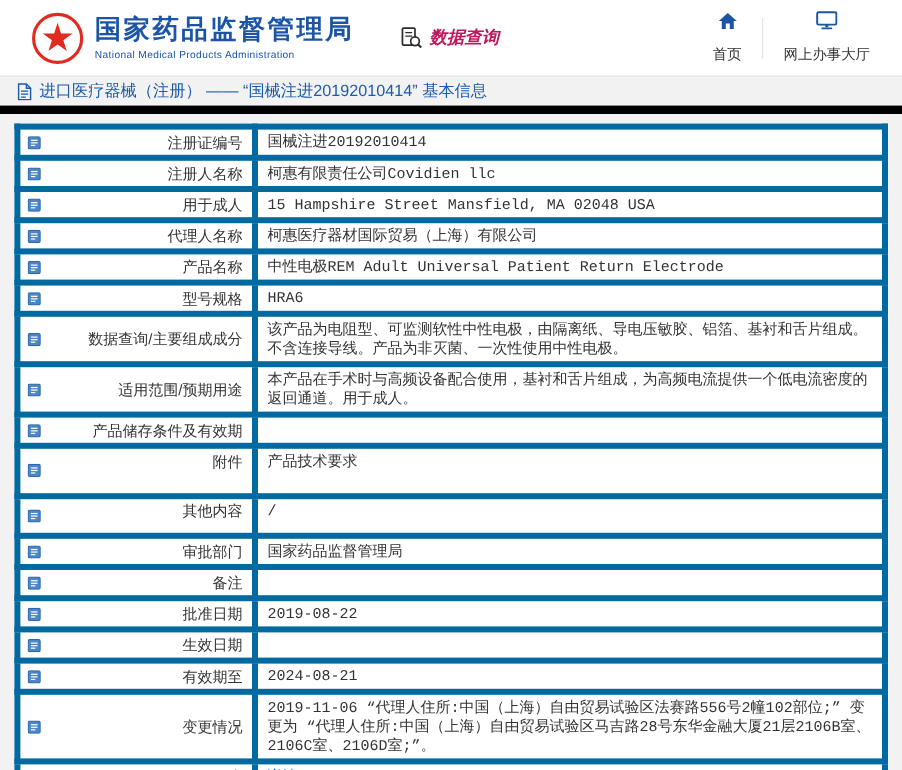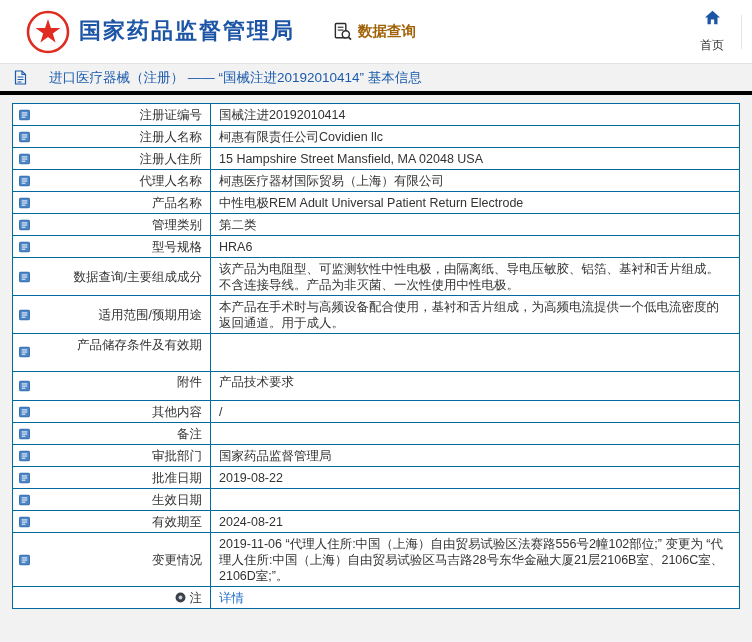--- a/index.html
+++ b/index.html
@@ -15,72 +15,73 @@
   .header {
     height: 64px; background: #fff; border-bottom: 1px solid #e2e2e2;
     display: flex; align-items: center; padding: 0 10px 0 26px;
   }
   .brand { display: flex; align-items: center; gap: 9px; cursor: pointer; }
   .emblem svg { width: 44px; height: 44px; display: block; }
   .brand-cn { font-size: 22px; font-weight: bold; color: #1c55a5; letter-spacing: 2px; line-height: 1.1; }
   .brand-en { font-size: 8.5px; color: #1c55a5; margin-top: 3px; letter-spacing: 0.3px; }
   .data-query {
     display: flex; align-items: center; gap: 6px; margin-left: 38px;
-    font-size: 14.5px; font-weight: 600; color: #a16207; cursor: pointer;
+    font-size: 14.5px; font-weight: 600; color: #be185d; cursor: pointer; font-style: italic;
   }
   .data-query svg { width: 19px; height: 19px; display: block; }
   .header-right { margin-left: auto; display: flex; align-items: center; }
   .hr-item {
     display: flex; flex-direction: column; align-items: center; gap: 12px;
     font-size: 12px; color: #333; text-decoration: none; padding: 0 17px; cursor: pointer;
   }
   .hr-item svg { display: block; }
   .hr-divider { width: 1px; height: 34px; background: #e4e4e4; }
 
   
   .breadcrumb {
-    height: 31px; display: flex; align-items: center; gap: 22px;
-    padding: 0 14px; border-bottom: 4px solid #000000;
+    height: 31px; display: flex; align-items: center; gap: 6px;
+    padding: 0 14px; border-bottom: 7px solid #000000;
     color: #1b5bac; font-size: 13.5px;
   }
   .breadcrumb svg { width: 13px; height: 15px; display: block; }
 
   
   .info-table {
     width: 728px; margin: 8px 12px 0 12px;
     border-collapse: collapse; background: #fff; table-layout: fixed;
   }
   .info-table td {
-    border: 1px solid #0369a1; font-size: 12.5px; color: #333;
+    border: 5px solid #0369a1; font-size: 12.5px; color: #333;
     vertical-align: middle; line-height: 16px; padding: 2.5px 8px;
   }
   .label-cell { text-align: right; position: relative; padding-left: 26px; }
   .row-icon { position: absolute; left: 6px; top: 50%; transform: translateY(-50%); width: 11px; height: 11px; }
   .row-icon svg { width: 11px; height: 11px; display: block; }
   .row-icon.inline { position: static; transform: none; display: inline-block; vertical-align: -1px; margin-right: 4px; }
-  .value-cell { padding-left: 10px; padding-right: 10px; }
+  .value-cell { padding-left: 10px; padding-right: 10px; font-family: Liberation Mono, monospace; }
   .info-table tr:nth-child(10) td { padding-bottom: 18px; }
   .info-table tr:nth-child(11) td { padding-bottom: 10px; }
   a.detail-link { color: #1e6bc8; text-decoration: none; cursor: pointer; }
 </style>
 </head>
 <body>
 
 <div class="page">
 
   <div class="header">
     <div class="brand">
       <span class="emblem">
         <svg viewBox="0 0 44 44">
           <circle cx="22" cy="22" r="20" fill="none" stroke="#e02b20" stroke-width="2.6"></circle>
           <polygon points="22,9 24.9,18 34.4,18 26.8,23.5 29.6,32.5 22,27 14.4,32.5 17.2,23.5 9.6,18 19.1,18" fill="#e02b20"></polygon>
         </svg>
       </span>
       <span class="brand-text">
         <div class="brand-cn">国家药品监督管理局</div>
+        <div class="brand-en">National Medical Products Administration</div>
       </span>
     </div>
 
     <div class="data-query">
       <span>
         <svg viewBox="0 0 20 20">
           <rect x="2.5" y="1.5" width="11" height="15" rx="1" fill="none" stroke="#2b2b2b" stroke-width="1.5"></rect>
           <line x1="5" y1="5.5" x2="11" y2="5.5" stroke="#2b2b2b" stroke-width="1.2"></line>
           <line x1="5" y1="8.5" x2="11" y2="8.5" stroke="#2b2b2b" stroke-width="1.2"></line>
           <circle cx="13.5" cy="13" r="3.8" fill="#fff" stroke="#2b2b2b" stroke-width="1.5"></circle>
@@ -93,20 +94,30 @@
     <div class="header-right">
       <a class="hr-item">
         <span>
           <svg viewBox="0 0 20 18" width="17" height="15">
             <path d="M10 1 L19 9 H16 V17 H12 V11.5 H8 V17 H4 V9 H1 Z" fill="#1c55a5"></path>
           </svg>
         </span>
         <span>首页</span>
       </a>
       <span class="hr-divider"></span>
+      <a class="hr-item">
+        <span>
+          <svg viewBox="0 0 22 19" width="18" height="16">
+            <rect x="1.2" y="1.2" width="19.6" height="12.6" rx="1.5" fill="none" stroke="#1c55a5" stroke-width="2"></rect>
+            <rect x="9.5" y="14" width="3" height="2.5" fill="#1c55a5"></rect>
+            <rect x="5.5" y="16.8" width="11" height="1.8" rx="0.9" fill="#1c55a5"></rect>
+          </svg>
+        </span>
+        <span>网上办事大厅</span>
+      </a>
     </div>
   </div>
 
   <div class="breadcrumb">
     <span>
       <svg viewBox="0 0 13 15">
         <path d="M1.5 1 H8 L11.5 4.5 V14 H1.5 Z" fill="none" stroke="#1b5bac" stroke-width="1.2"></path>
         <path d="M8 1 V4.5 H11.5" fill="none" stroke="#1b5bac" stroke-width="1.2"></path>
         <line x1="3.5" y1="7" x2="9.5" y2="7" stroke="#1b5bac" stroke-width="1"></line>
         <line x1="3.5" y1="9.5" x2="9.5" y2="9.5" stroke="#1b5bac" stroke-width="1"></line>
@@ -145,21 +156,21 @@
           <td class="value-cell">柯惠有限责任公司Covidien llc</td>
         </tr>
         <tr>
           <td class="label-cell"><span class="row-icon">
               <svg viewBox="0 0 12 12">
                 <rect x="0.5" y="0.5" width="11" height="11" rx="1.5" fill="#4d86c6" stroke="#2f67a8"></rect>
                 <rect x="3" y="3.2" width="6" height="1.1" fill="#fff"></rect>
                 <rect x="3" y="5.5" width="6" height="1.1" fill="#fff"></rect>
                 <rect x="3" y="7.8" width="4" height="1.1" fill="#fff"></rect>
               </svg>
-            </span><span>注册人住所</span></td>
+            </span><span>用于成人</span></td>
           <td class="value-cell">15 Hampshire Street Mansfield, MA 02048 USA</td>
         </tr>
         <tr>
           <td class="label-cell"><span class="row-icon">
               <svg viewBox="0 0 12 12">
                 <rect x="0.5" y="0.5" width="11" height="11" rx="1.5" fill="#4d86c6" stroke="#2f67a8"></rect>
                 <rect x="3" y="3.2" width="6" height="1.1" fill="#fff"></rect>
                 <rect x="3" y="5.5" width="6" height="1.1" fill="#fff"></rect>
                 <rect x="3" y="7.8" width="4" height="1.1" fill="#fff"></rect>
               </svg>
@@ -178,31 +189,20 @@
           <td class="value-cell">中性电极REM Adult Universal Patient Return Electrode</td>
         </tr>
         <tr>
           <td class="label-cell"><span class="row-icon">
               <svg viewBox="0 0 12 12">
                 <rect x="0.5" y="0.5" width="11" height="11" rx="1.5" fill="#4d86c6" stroke="#2f67a8"></rect>
                 <rect x="3" y="3.2" width="6" height="1.1" fill="#fff"></rect>
                 <rect x="3" y="5.5" width="6" height="1.1" fill="#fff"></rect>
                 <rect x="3" y="7.8" width="4" height="1.1" fill="#fff"></rect>
               </svg>
-            </span><span>管理类别</span></td>
-          <td class="value-cell">第二类</td>
-        </tr>
-        <tr>
-          <td class="label-cell"><span class="row-icon">
-              <svg viewBox="0 0 12 12">
-                <rect x="0.5" y="0.5" width="11" height="11" rx="1.5" fill="#4d86c6" stroke="#2f67a8"></rect>
-                <rect x="3" y="3.2" width="6" height="1.1" fill="#fff"></rect>
-                <rect x="3" y="5.5" width="6" height="1.1" fill="#fff"></rect>
-                <rect x="3" y="7.8" width="4" height="1.1" fill="#fff"></rect>
-              </svg>
             </span><span>型号规格</span></td>
           <td class="value-cell">HRA6</td>
         </tr>
         <tr>
           <td class="label-cell"><span class="row-icon">
               <svg viewBox="0 0 12 12">
                 <rect x="0.5" y="0.5" width="11" height="11" rx="1.5" fill="#4d86c6" stroke="#2f67a8"></rect>
                 <rect x="3" y="3.2" width="6" height="1.1" fill="#fff"></rect>
                 <rect x="3" y="5.5" width="6" height="1.1" fill="#fff"></rect>
                 <rect x="3" y="7.8" width="4" height="1.1" fill="#fff"></rect>
@@ -255,33 +255,33 @@
           <td class="value-cell">/</td>
         </tr>
         <tr>
           <td class="label-cell"><span class="row-icon">
               <svg viewBox="0 0 12 12">
                 <rect x="0.5" y="0.5" width="11" height="11" rx="1.5" fill="#4d86c6" stroke="#2f67a8"></rect>
                 <rect x="3" y="3.2" width="6" height="1.1" fill="#fff"></rect>
                 <rect x="3" y="5.5" width="6" height="1.1" fill="#fff"></rect>
                 <rect x="3" y="7.8" width="4" height="1.1" fill="#fff"></rect>
               </svg>
+            </span><span>审批部门</span></td>
+          <td class="value-cell">国家药品监督管理局</td>
+        </tr>
+        <tr>
+          <td class="label-cell"><span class="row-icon">
+              <svg viewBox="0 0 12 12">
+                <rect x="0.5" y="0.5" width="11" height="11" rx="1.5" fill="#4d86c6" stroke="#2f67a8"></rect>
+                <rect x="3" y="3.2" width="6" height="1.1" fill="#fff"></rect>
+                <rect x="3" y="5.5" width="6" height="1.1" fill="#fff"></rect>
+                <rect x="3" y="7.8" width="4" height="1.1" fill="#fff"></rect>
+              </svg>
             </span><span>备注</span></td>
           <td class="value-cell"></td>
-        </tr>
-        <tr>
-          <td class="label-cell"><span class="row-icon">
-              <svg viewBox="0 0 12 12">
-                <rect x="0.5" y="0.5" width="11" height="11" rx="1.5" fill="#4d86c6" stroke="#2f67a8"></rect>
-                <rect x="3" y="3.2" width="6" height="1.1" fill="#fff"></rect>
-                <rect x="3" y="5.5" width="6" height="1.1" fill="#fff"></rect>
-                <rect x="3" y="7.8" width="4" height="1.1" fill="#fff"></rect>
-              </svg>
-            </span><span>审批部门</span></td>
-          <td class="value-cell">国家药品监督管理局</td>
         </tr>
         <tr>
           <td class="label-cell"><span class="row-icon">
               <svg viewBox="0 0 12 12">
                 <rect x="0.5" y="0.5" width="11" height="11" rx="1.5" fill="#4d86c6" stroke="#2f67a8"></rect>
                 <rect x="3" y="3.2" width="6" height="1.1" fill="#fff"></rect>
                 <rect x="3" y="5.5" width="6" height="1.1" fill="#fff"></rect>
                 <rect x="3" y="7.8" width="4" height="1.1" fill="#fff"></rect>
               </svg>
             </span><span>批准日期</span></td>

